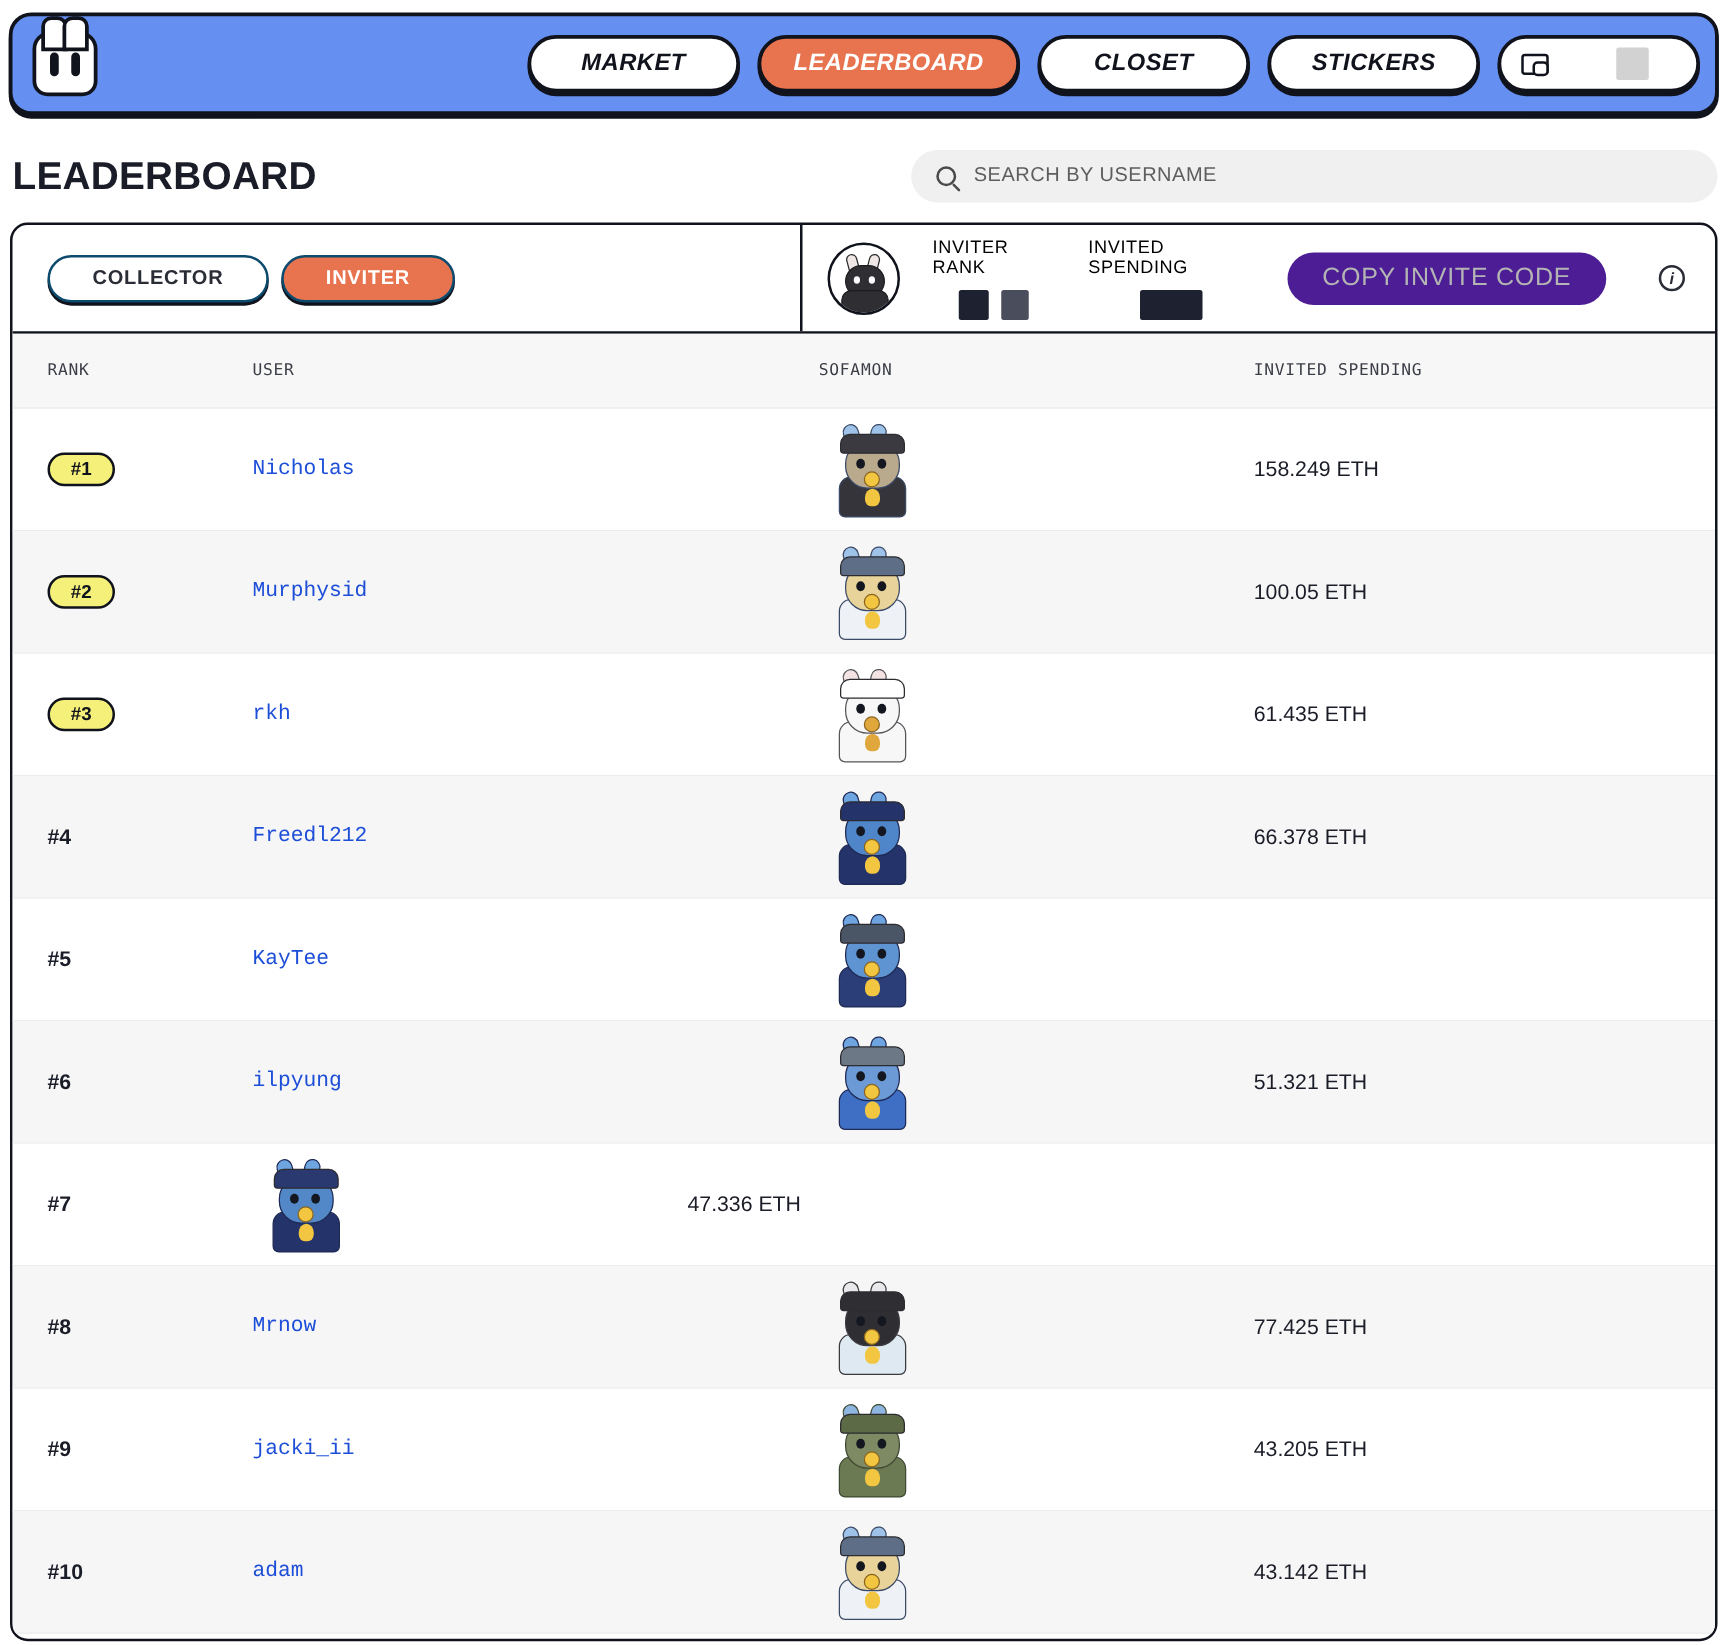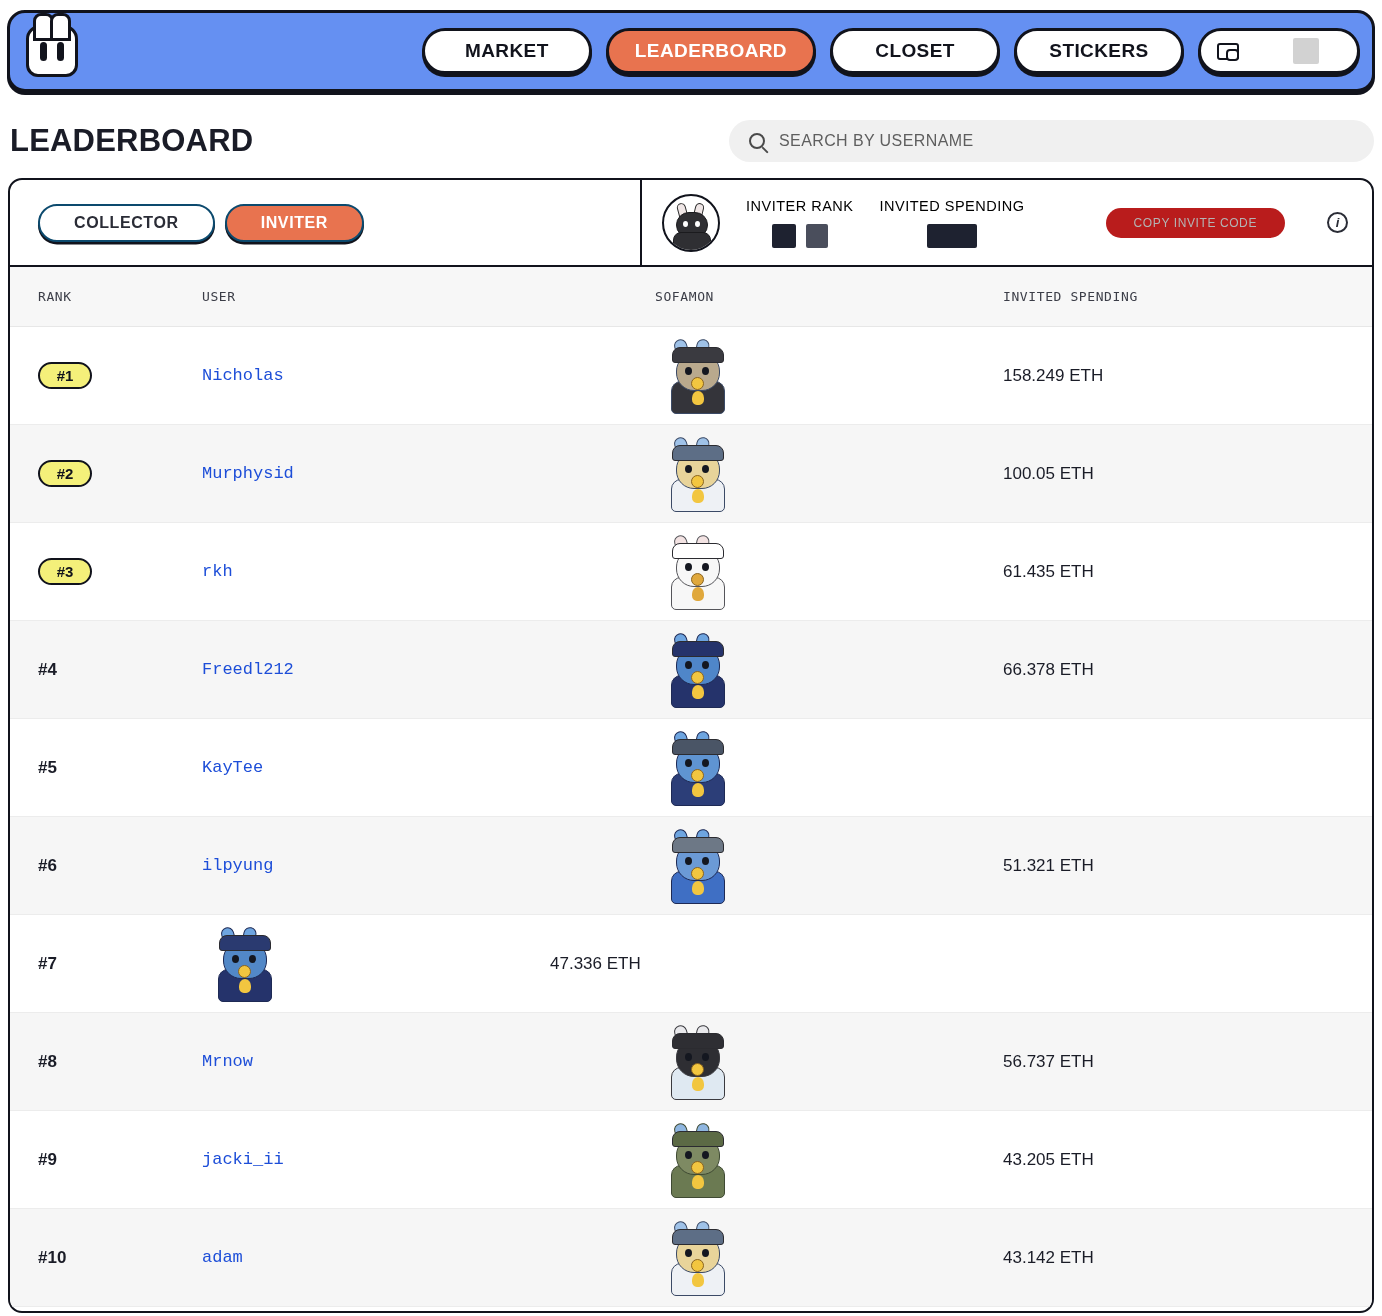--- a/index.html
+++ b/index.html
@@ -54,20 +54,21 @@
     padding: 0 26px;
     background: #ffffff;
     border: 3px solid #11131c;
     border-radius: 999px;
     display: flex; align-items: center; justify-content: center;
     font-size: 19px; font-weight: 700; letter-spacing: 0.4px;
     color: #11131c;
     box-shadow: 0 3px 0 #11131c;
     cursor: pointer;
     white-space: nowrap;
+    font-style: italic;
   }
   .nav-btn.active { background: #e8734f; color: #ffffff; }
   .nav-wallet {
     height: 46px; width: 162px;
     background: #ffffff;
     border: 3px solid #11131c;
     border-radius: 999px;
     display: flex; align-items: center;
     padding: 0 16px; gap: 10px;
     box-shadow: 0 3px 0 #11131c;
@@ -154,24 +155,24 @@
     border: 2px solid #11131c; background: #ffffff;
     flex: none; position: relative; overflow: hidden;
   }
   .stat-col { display: flex; flex-direction: column; align-items: center; gap: 10px; }
   .stat-label { font-size: 14.5px; font-weight: 400; color: #000000; letter-spacing: 0.5px; }
   .stat-vals { display: flex; gap: 10px; }
   .blk { background: #1e2230; border-radius: 2px; }
   .blk.alt { background: #4a4e5c; }
   .copy-btn {
     margin-left: auto;
-    height: 30px; padding: 0 28px;
-    background: #b91c1c; border-radius: 999px;
+    height: 42px; padding: 0 28px;
+    background: #4c1d95; border-radius: 999px;
     display: flex; align-items: center; justify-content: center;
-    font-size: 12px; color: #b4b4b4; letter-spacing: 0.6px;
+    font-size: 20px; color: #b4b4b4; letter-spacing: 0.6px;
     cursor: not-allowed; white-space: nowrap;
   }
   .info-icon {
     margin-left: 16px; margin-right: 6px;
     width: 21px; height: 21px; border-radius: 50%;
     border: 2px solid #2a2c36;
     display: flex; align-items: center; justify-content: center;
     font-size: 13px; font-weight: 700; font-style: italic;
     color: #2a2c36; flex: none; cursor: pointer;
   }
@@ -474,21 +475,21 @@
             <span class="ear r" style="background:#e9e9ec;border-color:#3a3a3f"></span>
             <span class="body" style="background:#dfe9f2;border-color:#3a3a3f"></span>
             <span class="head" style="background:#2e2e33;border-color:#3a3a3f"></span>
             <span class="hat" style="background:#2e2e33"></span>
             <span class="eye l"></span>
             <span class="eye r"></span>
             <span class="badge" style="background:#f2c640"></span>
             <span class="emblem" style="background:#f2c640"></span>
           </span>
         </div>
-        <div class="c-spend"><span class="spend">56.737 ETH</span></div>
+        <div class="c-spend"><span class="spend">77.425 ETH</span></div>
       </div>
       <div class="row odd">
         <div class="c-rank"><span class="rank-plain">#9</span></div>
         <div class="c-user"><span class="uname">jacki_ii</span></div>
         <div class="sofa-cell">
           <span class="mon">
             <span class="ear l" style="background:#8fb6e0;border-color:#3f4a33"></span>
             <span class="ear r" style="background:#8fb6e0;border-color:#3f4a33"></span>
             <span class="body" style="background:#6b7a52;border-color:#3f4a33"></span>
             <span class="head" style="background:#7e8a63;border-color:#3f4a33"></span>

